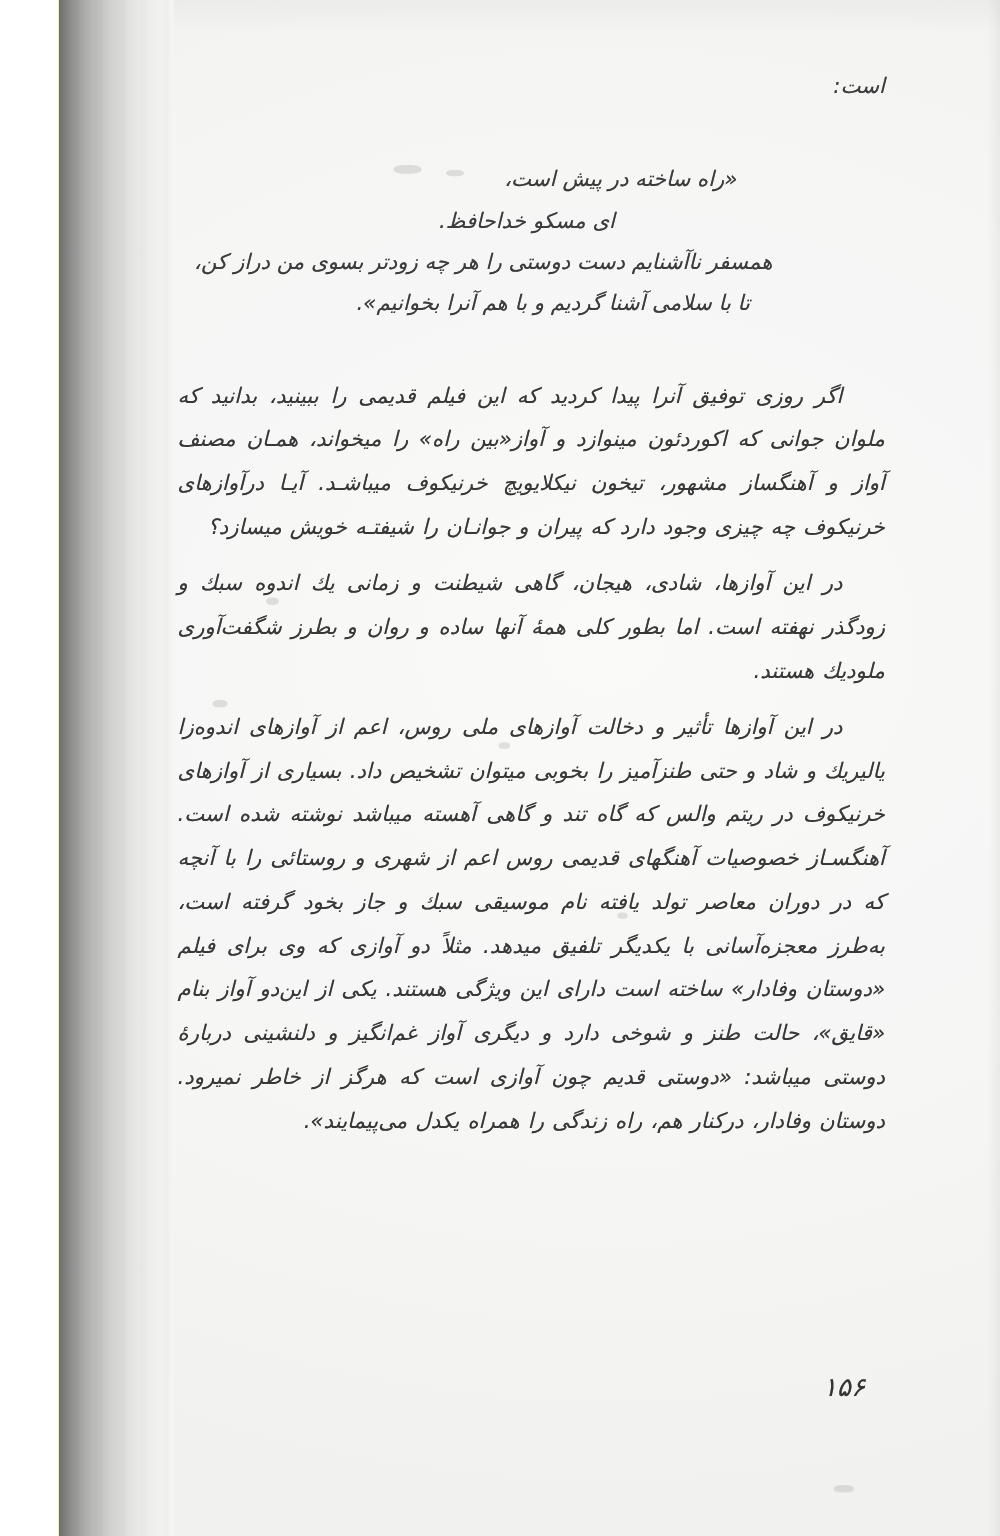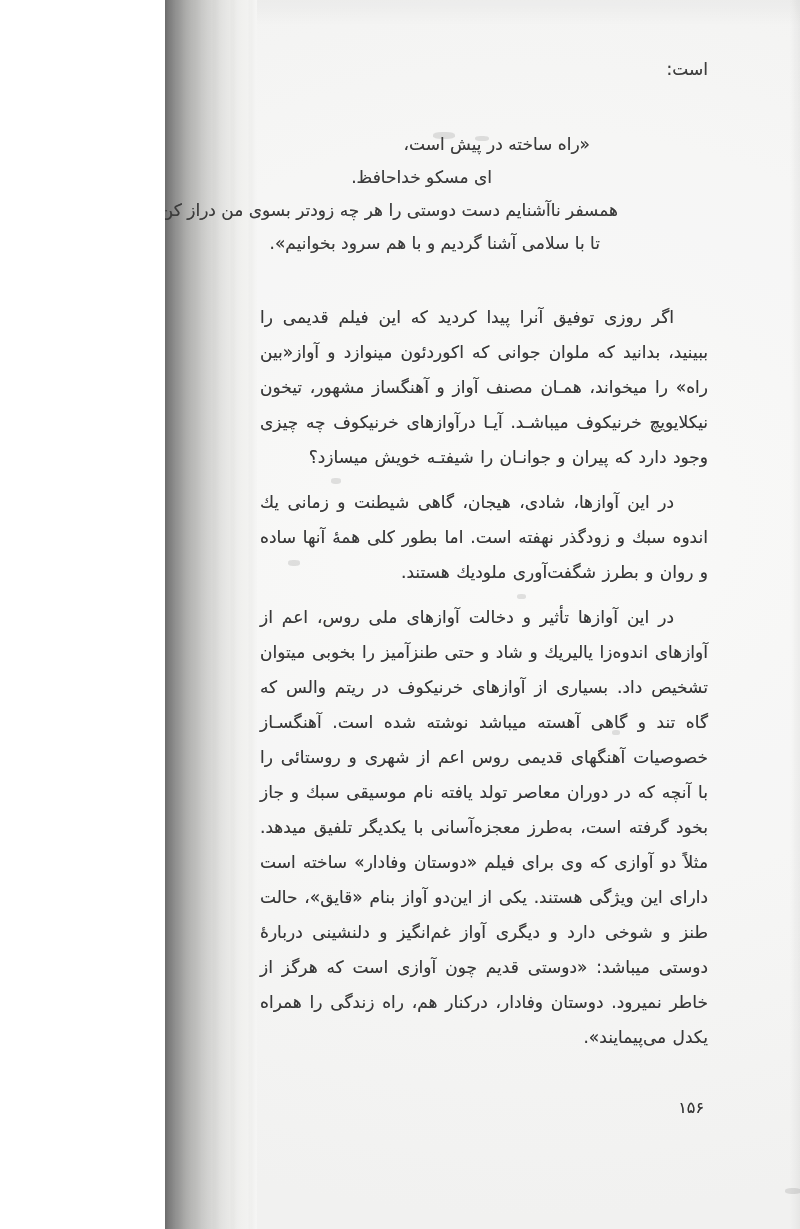--- a/index.html
+++ b/index.html
@@ -3,26 +3,27 @@
 <meta charset="utf-8">
 <title>Scanned Persian Book Page</title>
 <style>
   html, body {
     margin: 0;
     padding: 0;
     background: #ffffff;
   }
   .page {
     position: relative;
-    width: 635px;
+    width: 753px;
     height: 1229px;
     margin: 0;
     background: #bef264;
     overflow: hidden;
     font-family: "DejaVu Sans", "Liberation Sans", sans-serif;
+    font-style: italic;
   }
 
   
   .paper-tone {
     position: absolute;
     inset: 0;
     background:
       radial-gradient(ellipse 900px 700px at 58% 42%, #fbfbfa 0%, #f6f6f5 55%, #f1f1f0 100%);
     pointer-events: none;
   }
@@ -149,24 +150,24 @@
     text-align-last: right;
     direction: rtl;
     word-spacing: 1px;
   }
   .para.first-indent { text-indent: 34px; }
   .para.no-gap { margin-bottom: 0; }
   .para.tight { margin-bottom: 10px; }
 
   .folio {
     position: absolute;
-    left: 0; right: 4px;
+    left: 0; right: 16px;
     top: 1098px;
     text-align: left;
-    font-size: 16px;
+    font-size: 21px;
     letter-spacing: 1px;
     color: #1f1f1f;
     direction: rtl;
   }
 
   
   .softener {
     position: absolute;
     inset: 0;
     background: rgba(246,246,245,0.10);
@@ -194,21 +195,21 @@
   <div class="speck" style="left:620px;top:1188px;width:16px;height:6px;"></div>
 
   <div class="content">
 
     <div class="txt carryover-line">است:</div>
 
     <div class="verse-block">
       <div class="txt verse-line indent-1">«راه ساخته در پیش است،</div>
       <div class="txt verse-line indent-2">ای مسکو خداحافظ.</div>
       <div class="txt verse-line indent-3">همسفر ناآشنایم دست دوستی را هر چه زودتر بسوی من دراز کن،</div>
-      <div class="txt verse-line indent-4">تا با سلامی آشنا گردیم و با هم سرود بخوانیم».</div>
+      <div class="txt verse-line indent-4">تا با سلامی آشنا گردیم و با هم آنرا بخوانیم».</div>
     </div>
 
     <div class="body-blocks">
       <p class="txt para first-indent tight">اگر روزی توفیق آنرا پیدا کردید که این فیلم قدیمی را ببینید، بدانید که ملوان جوانی که اکوردئون مینوازد و آواز«بین راه» را میخواند، همـان مصنف آواز و آهنگساز مشهور، تیخون نیکلایویچ خرنیکوف میباشـد. آیـا درآوازهای خرنیکوف چه چیزی وجود دارد که پیران و جوانـان را شیفتـه خویش میسازد؟</p>
 
       <p class="txt para first-indent tight">در این آوازها، شادی، هیجان، گاهی شیطنت و زمانی یك اندوه سبك و زودگذر نهفته است. اما بطور کلی همۀ آنها ساده و روان و بطرز شگفت‌آوری ملودیك هستند.</p>
 
       <p class="txt para first-indent tight">در این آوازها تأثیر و دخالت آوازهای ملی روس، اعم از آوازهای اندوه‌زا یالیریك و شاد و حتی طنزآمیز را بخوبی میتوان تشخیص داد. بسیاری از آوازهای خرنیکوف در ریتم والس که گاه تند و گاهی آهسته میباشد نوشته شده است. آهنگسـاز خصوصیات آهنگهای قدیمی روس اعم از شهری و روستائی را با آنچه که در دوران معاصر تولد یافته نام موسیقی سبك و جاز بخود گرفته است، به‌طرز معجزه‌آسانی با یکدیگر تلفیق میدهد. مثلاً دو آوازی که وی برای فیلم «دوستان وفادار» ساخته است دارای این ویژگی هستند. یکی از این‌دو آواز بنام «قایق»، حالت طنز و شوخی دارد و دیگری آواز غم‌انگیز و دلنشینی دربارۀ دوستی میباشد: «دوستی قدیم چون آوازی است که هرگز از خاطر نمیرود. دوستان وفادار، درکنار هم، راه زندگی را همراه یکدل می‌پیمایند».</p>
 
     </div>

